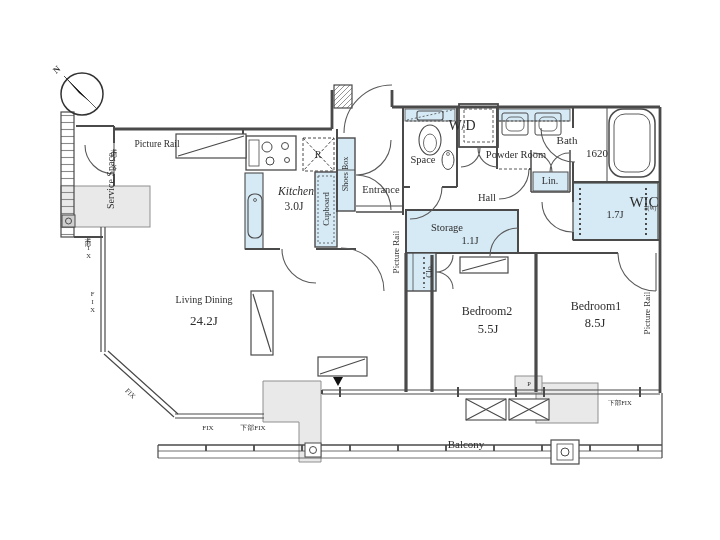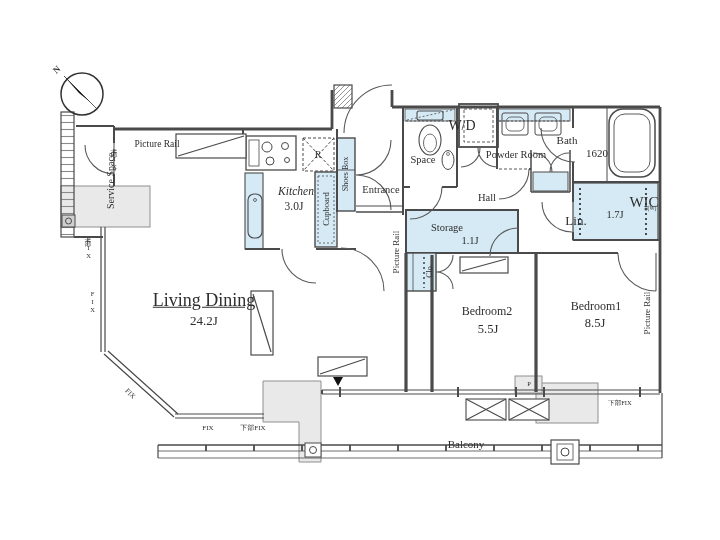--- a/index.html
+++ b/index.html
@@ -233,38 +233,38 @@
 <div class="lbl" style="left:318px;top:155px;font-size:10px;">R</div>
 
 <div class="lbl vrot" style="left:326px;top:209px;font-size:8.5px;">Cupboard</div>
 <div class="lbl vrot" style="left:346px;top:174px;font-size:8px;">Shoes Box</div>
 
 <div class="lbl" style="left:381px;top:190px;font-size:10.5px;text-align:right;">Entrance</div>
 
 <div class="lbl" style="left:423px;top:160px;font-size:10.5px;">Space</div>
 <div class="lbl" style="left:462px;top:126px;font-size:14px;">W/D</div>
 <div class="lbl wrap" style="left:516px;top:155px;width:66px;font-size:10.5px;">Powder Room</div>
-<div class="lbl" style="left:576px;top:181px;font-size:13px;margin-top:40px;">Lin.</div>
+<div class="lbl" style="left:550px;top:181px;font-size:10px;">Lin.</div>
 
 <div class="lbl" style="left:567px;top:141px;font-size:11px;text-align:center;">Bath</div>
 <div class="lbl" style="left:597px;top:154px;font-size:11px;">1620</div>
 
 <div class="lbl" style="left:487px;top:198px;font-size:10.5px;">Hall</div>
 
 <div class="lbl" style="left:447px;top:228px;font-size:10.5px;">Storage</div>
 <div class="lbl" style="left:470px;top:241px;font-size:10.5px;">1.1J</div>
 <div class="lbl vrot" style="left:430px;top:271px;font-size:8px;">Clo.</div>
 
 <div class="lbl vrot" style="left:397px;top:252px;font-size:9px;">Picture Rail</div>
 
 <div class="lbl" style="left:616px;top:202px;font-size:15px;margin-left:28px;">WIC</div>
 <div class="lbl" style="left:615px;top:215px;font-size:10.5px;">1.7J</div>
 <div class="lbl" style="left:652px;top:208px;font-size:5.5px;">(W)</div>
 
-<div class="lbl" style="left:204px;top:300px;font-size:18px;text-decoration:underline;">Living Dining</div>
+<div class="lbl" style="left:204px;top:300px;font-size:10px;">Living Dining</div>
 <div class="lbl" style="left:204px;top:321px;font-size:13px;text-align:right;">24.2J</div>
 
 <div class="lbl" style="left:487px;top:311px;font-size:12px;">Bedroom2</div>
 <div class="lbl" style="left:488px;top:330px;font-size:12.5px;">5.5J</div>
 
 <div class="lbl" style="left:596px;top:306px;font-size:12px;">Bedroom1</div>
 <div class="lbl" style="left:595px;top:324px;font-size:12.5px;">8.5J</div>
 
 <div class="lbl vrot" style="left:648px;top:313px;font-size:9px;">Picture Rail</div>
 

